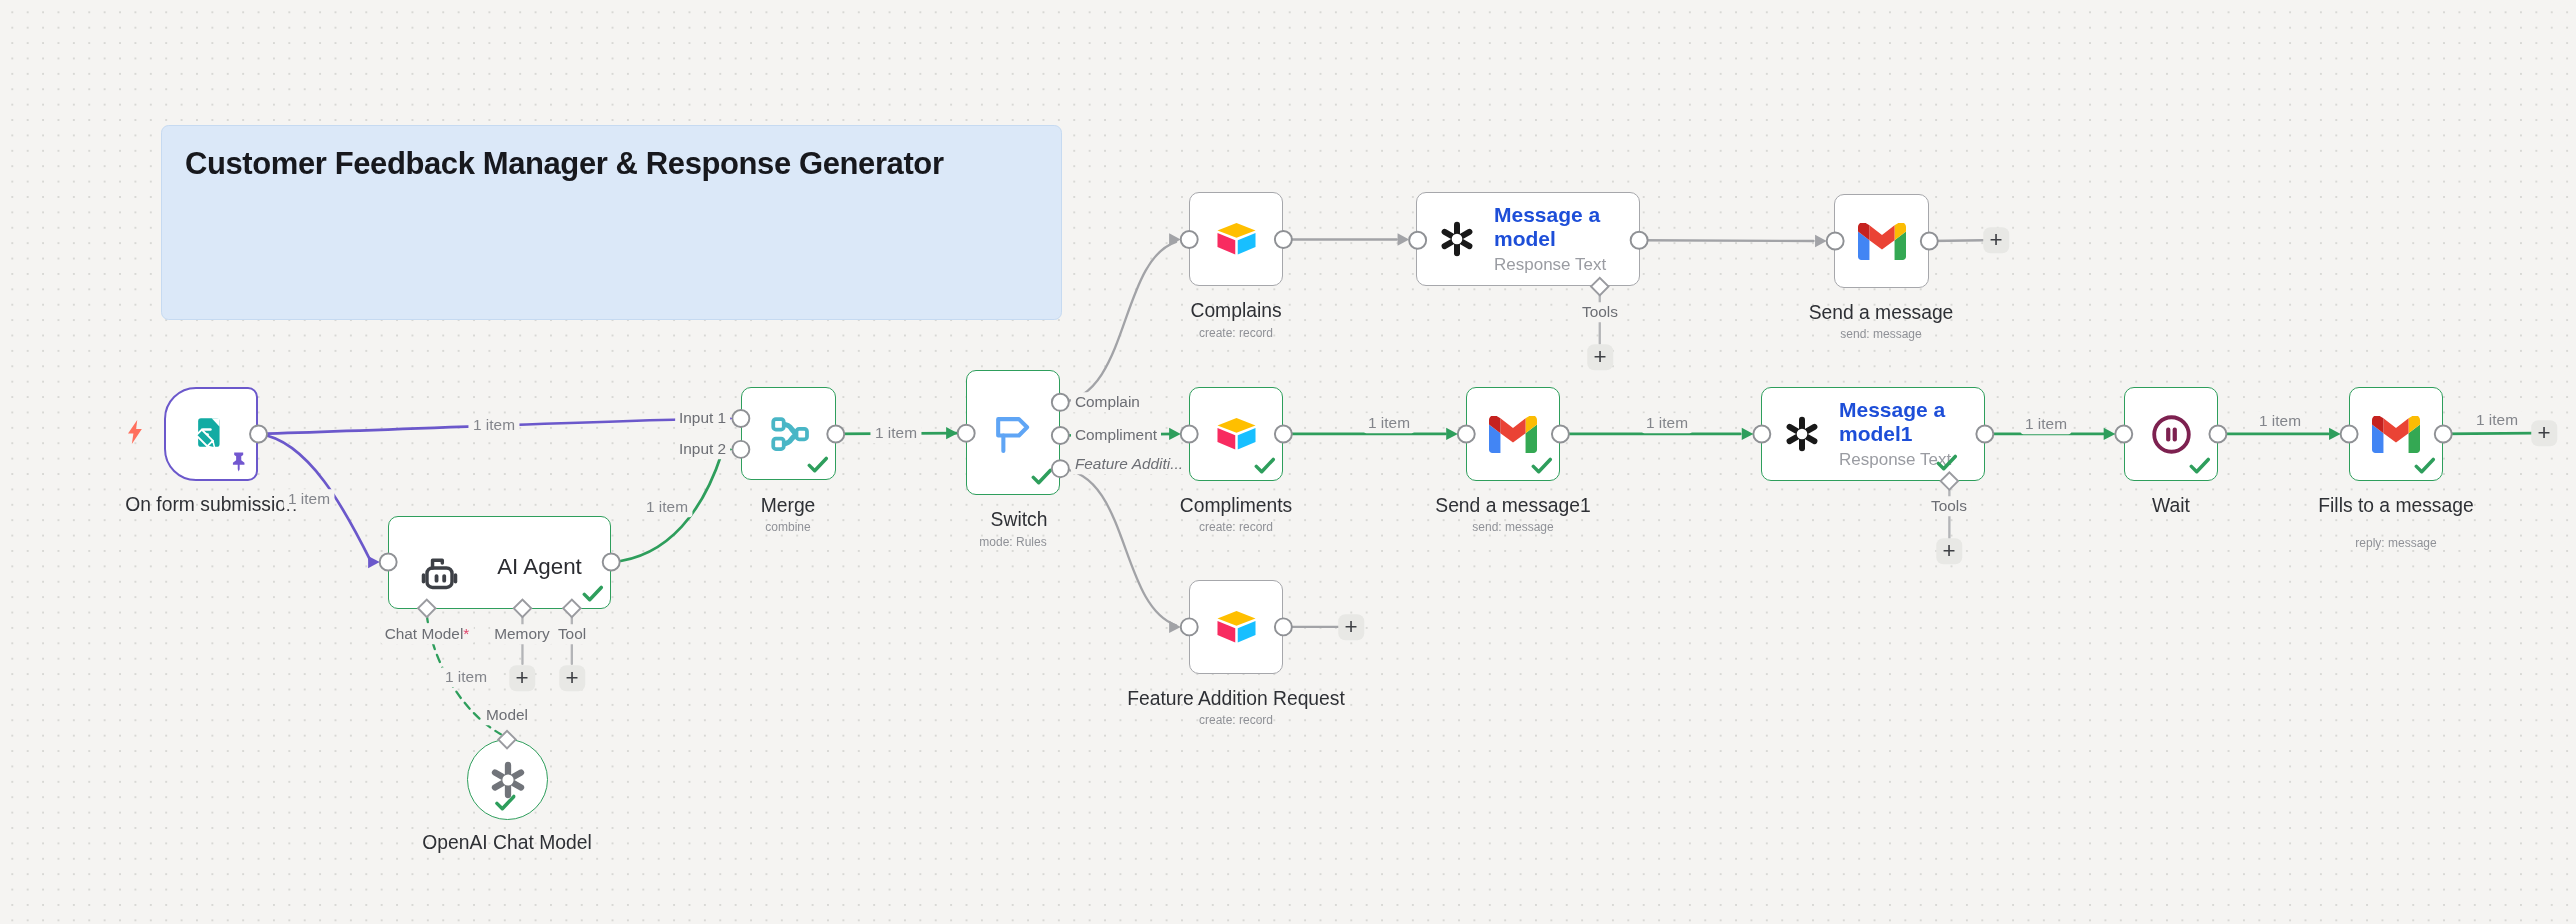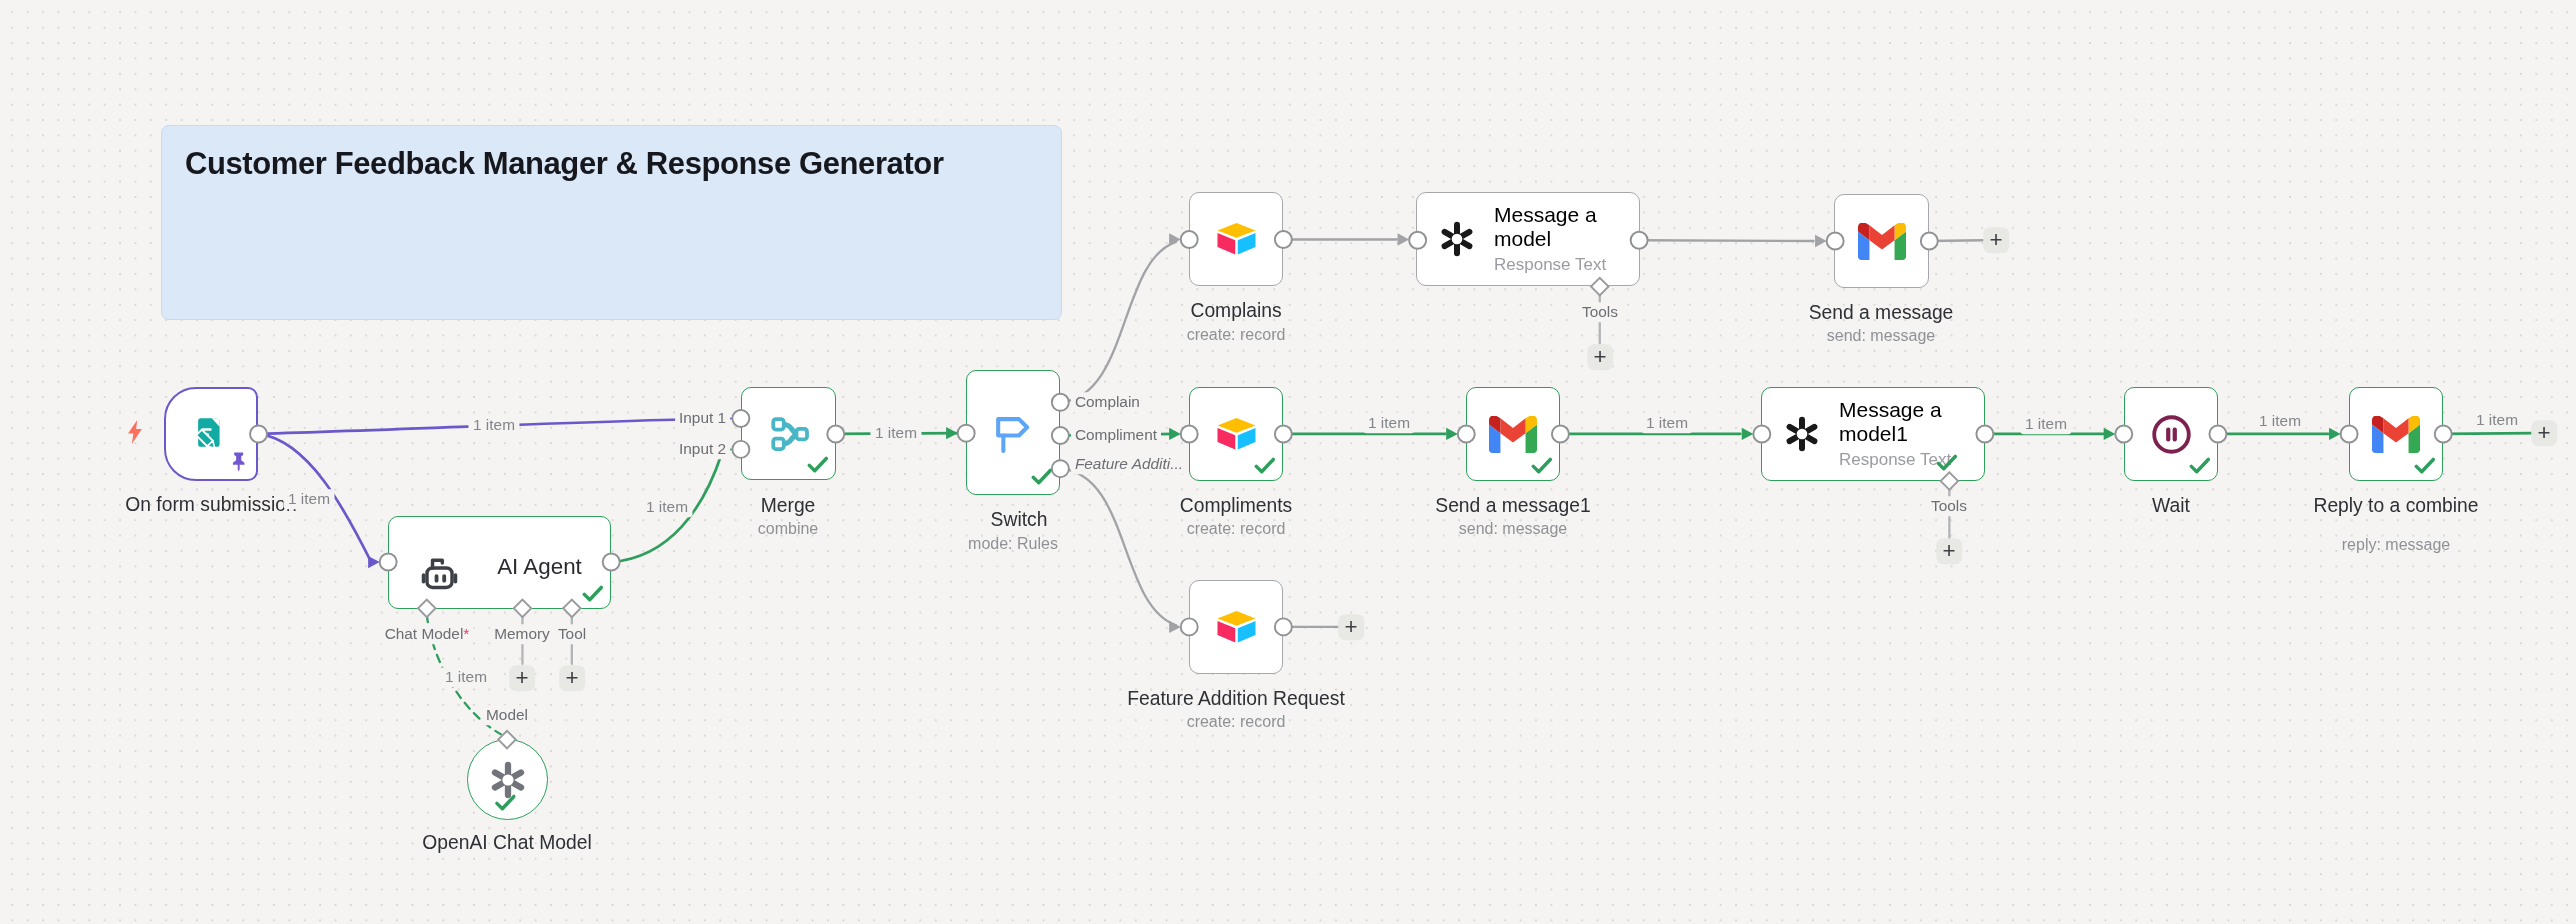--- a/index.html
+++ b/index.html
@@ -24,28 +24,28 @@
   
   .node{position:absolute;background:#fff;border:1.9px solid #2e9e5c;border-radius:10px;z-index:3;
         display:flex;align-items:center;justify-content:center;}
   .node.idle{border-color:#a6a7ab;border-width:1.5px;}
   .node.pinned{border-color:#6b58cb;border-width:2.3px;border-radius:32px 10px 10px 32px;}
   .node.circle{border-radius:50%;}
   .node .check{position:absolute;right:6.2px;bottom:5.4px;}
   .node.circle .check{left:50%;transform:translateX(-62%);bottom:7px;right:auto;}
   .pin{position:absolute;right:10px;bottom:7px;}
   .widebody{display:flex;align-items:center;gap:17px;padding-left:20px;width:100%;}
-  .widebody .txt .t{font-size:21px;line-height:24px;font-weight:400;color:#000000;width:137px;}
+  .widebody .txt .t{font-size:21px;line-height:24px;font-weight:700;color:#1d4ed8;width:137px;}
   .widebody .txt .s{font-size:17px;color:#9a9ca2;margin-top:3.1px;}
   .agentbody{display:flex;align-items:flex-start;gap:35px;margin-top:22px;}
   .agentbody .t{font-size:22.4px;font-weight:500;color:#2b2c31;}
   
   .nlabel,.nsub,.elabel,.plabel{position:absolute;z-index:5;white-space:nowrap;}
   .nlabel{transform:translateX(-50%);font-size:19.3px;font-weight:500;color:#2e3035;}
-  .nsub{transform:translateX(-50%);font-size:16px;color:#8f9197;}
+  .nsub{transform:translateX(-50%);font-size:12px;color:#8f9197;}
   .elabel{transform:translate(-50%,-50%);font-size:15.4px;color:#83858b;background:#f5f4f2;padding:0.8px 4.6px;border-radius:3.1px;}
   .plabel{transform:translateY(-50%);font-size:15.4px;color:#6c6e74;background:#f5f4f2;padding:0.8px 3.9px;border-radius:3.1px;}
   .plabel.r{transform:translate(-100%,-50%);}
   .plabel.c{transform:translate(-50%,-50%);}
   .req{color:#e0426a;}
   .plus{position:absolute;z-index:5;width:25.5px;height:25.5px;background:#e8e8e5;border-radius:7px;
         transform:translate(-50%,-50%);display:flex;align-items:center;justify-content:center;
         font-size:22.4px;font-weight:400;color:#3e4045;line-height:1;}
   .bolt{position:absolute;z-index:3;}
 </style>
@@ -387,21 +387,21 @@
   <div class="nsub" style="left:1013px;top:535px;">mode: Rules</div>
   <div class="nlabel" style="left:1236px;top:300px;">Complains</div>
   <div class="nsub" style="left:1236px;top:326px;">create: record</div>
   <div class="nlabel" style="left:1881px;top:302px;">Send a message</div>
   <div class="nsub" style="left:1881px;top:327px;">send: message</div>
   <div class="nlabel" style="left:1236px;top:495px;">Compliments</div>
   <div class="nsub" style="left:1236px;top:520px;">create: record</div>
   <div class="nlabel" style="left:1513px;top:495px;">Send a message1</div>
   <div class="nsub" style="left:1513px;top:520px;">send: message</div>
   <div class="nlabel" style="left:2171px;top:495px;">Wait</div>
-  <div class="nlabel" style="left:2396px;top:495px;">Reply to a combine</div>
+  <div class="nlabel" style="left:2396px;top:495px;">Fills to a message</div>
   <div class="nsub" style="left:2396px;top:536px;">reply: message</div>
   <div class="nlabel" style="left:1236px;top:688px;">Feature Addition Request</div>
   <div class="nsub" style="left:1236px;top:713px;">create: record</div>
 
   <div class="plabel r" style="left:730px;top:418px;">Input 1</div>
   <div class="plabel r" style="left:730px;top:449px;">Input 2</div>
   <div class="plabel" style="left:1071px;top:402px;">Complain</div>
   <div class="plabel" style="left:1071px;top:435px;">Compliment</div>
   <div class="plabel" style="left:1071px;top:464px;font-style:italic;">Feature Additi...</div>
   <div class="plabel c" style="left:427px;top:634px;"><span>Chat Model</span><span class="req">*</span></div>

